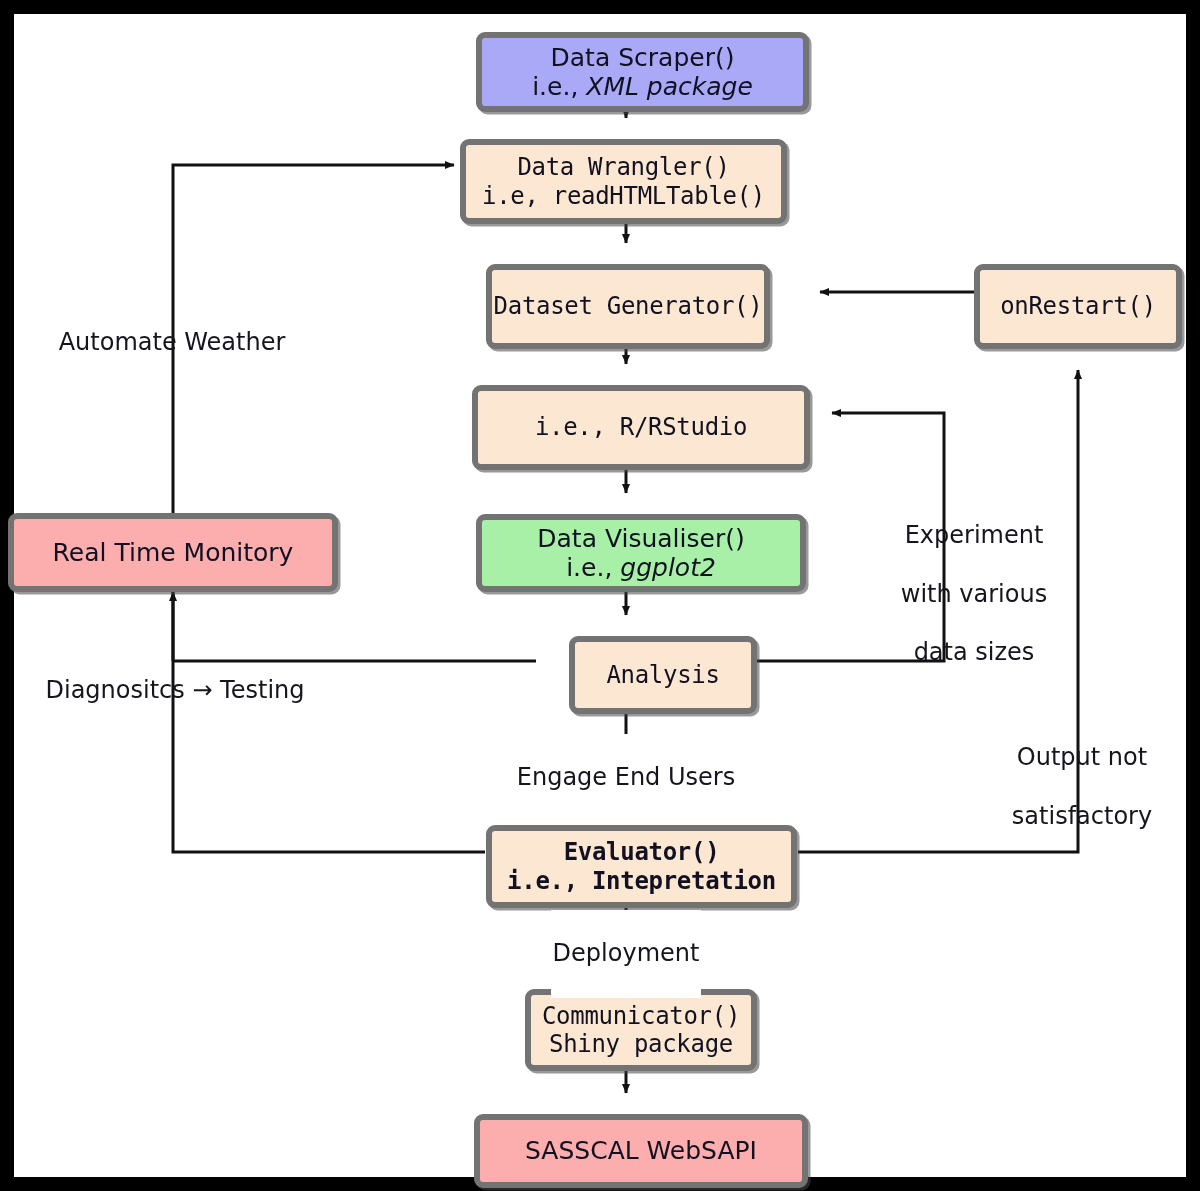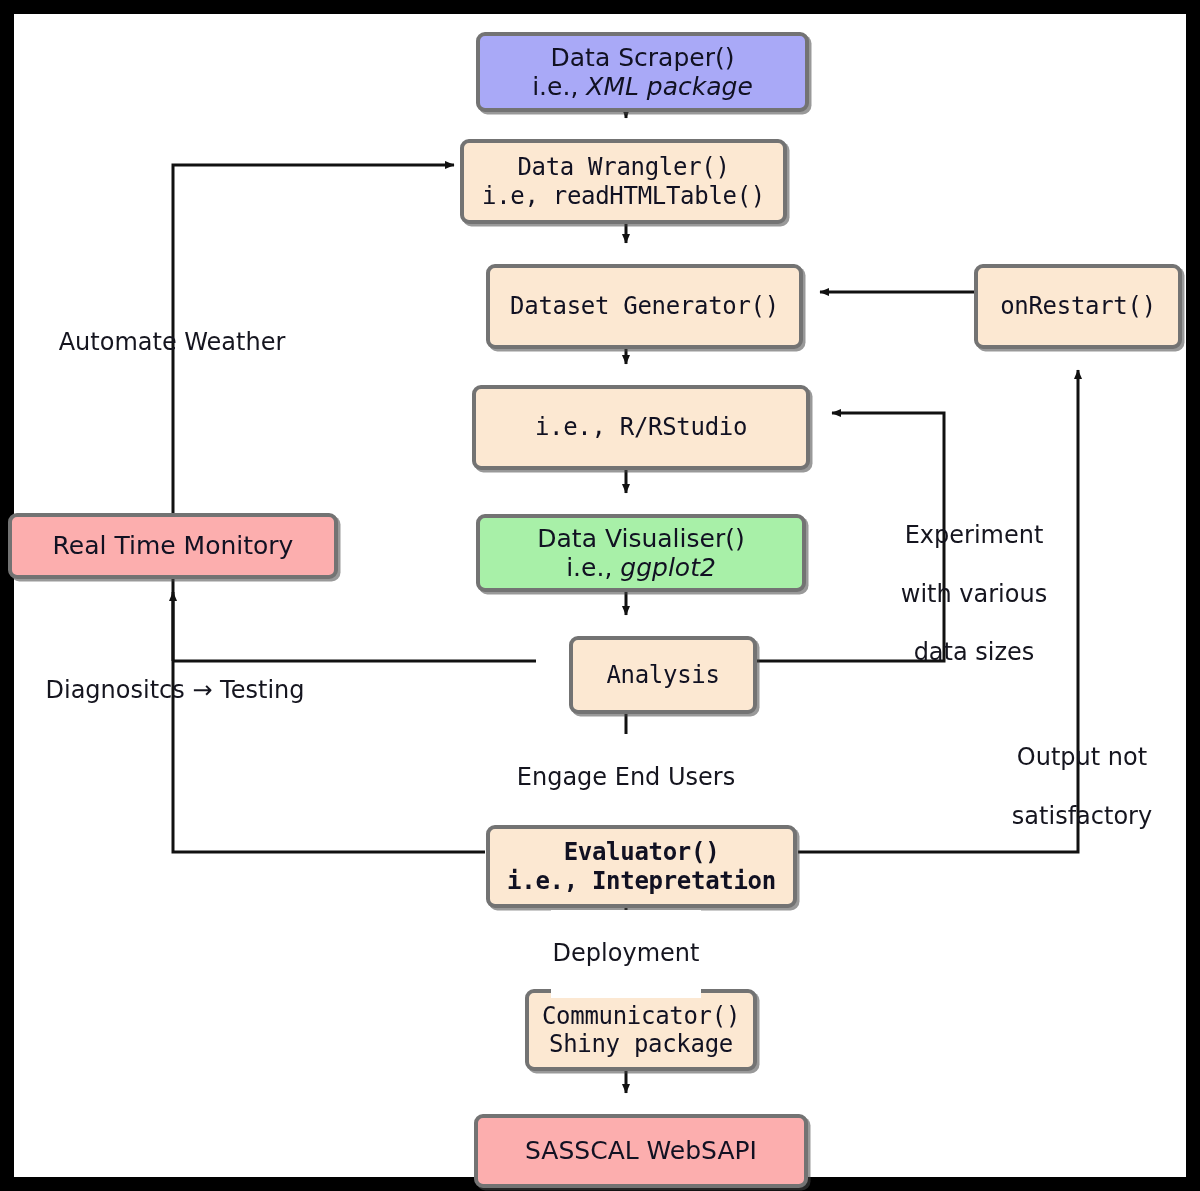--- a/index.html
+++ b/index.html
@@ -27,21 +27,21 @@
     position: absolute;
     left: 0;
     top: 0;
     width: 1172px;
     height: 1163px;
     display: block;
   }
   .nodebox {
     position: absolute;
     box-sizing: border-box;
-    border: 4px solid #737373;
+    border: 6px solid #737373;
     border-radius: 9px;
     box-shadow: 2.5px 2.5px 0 rgba(70,70,70,0.55);
     display: flex;
     flex-direction: column;
     align-items: center;
     justify-content: center;
     text-align: center;
     color: #111122;
     line-height: 1.18;
     z-index: 4;
@@ -108,21 +108,21 @@
     <div class="nodebox" style="left:462px; top:18px; width:333px; height:80px; background:#a9a9f7;">
       <span class="ln sans">Data Scraper()</span>
       <span class="ln sans"><span>i.e., </span><span class="ital">XML package</span></span>
     </div>
 
     <div class="nodebox" style="left:446px; top:125px; width:327px; height:85px; background:#fce8d2;">
       <span class="ln mono">Data Wrangler()</span>
       <span class="ln mono">i.e, readHTMLTable()</span>
     </div>
 
-    <div class="nodebox" style="left:472px; top:250px; width:317px; height:85px; background:#fce8d2;">
+    <div class="nodebox" style="left:472px; top:250px; width:284px; height:85px; background:#fce8d2;">
       <span class="ln mono">Dataset Generator()</span>
     </div>
 
     <div class="nodebox" style="left:458px; top:371px; width:338px; height:85px; background:#fce8d2;">
       <span class="ln mono">i.e., R/RStudio</span>
     </div>
 
     <div class="nodebox" style="left:462px; top:500px; width:330px; height:78px; background:#a8f0a8;">
       <span class="ln sans">Data Visualiser()</span>
       <span class="ln sans"><span>i.e., </span><span class="ital">ggplot2</span></span>
@@ -139,21 +139,21 @@
 
     <div class="nodebox" style="left:511px; top:975px; width:232px; height:82px; background:#fce8d2;">
       <span class="ln mono">Communicator()</span>
       <span class="ln mono">Shiny package</span>
     </div>
 
     <div class="nodebox" style="left:460px; top:1100px; width:334px; height:74px; background:#fcaeae;">
       <span class="ln sans">SASSCAL WebSAPI</span>
     </div>
 
-    <div class="nodebox" style="left:-6px; top:499px; width:330px; height:66px; background:#fcaeae;">
+    <div class="nodebox" style="left:-6px; top:499px; width:330px; height:79px; background:#fcaeae;">
       <span class="ln sans">Real Time Monitory</span>
     </div>
 
     <div class="nodebox" style="left:960px; top:250px; width:208px; height:85px; background:#fce8d2;">
       <span class="ln mono">onRestart()</span>
     </div>
 
     <div class="edgelabel" style="left:40px; top:285px; width:236px;">
       <span class="ln">Automate Weather</span>
     </div>

